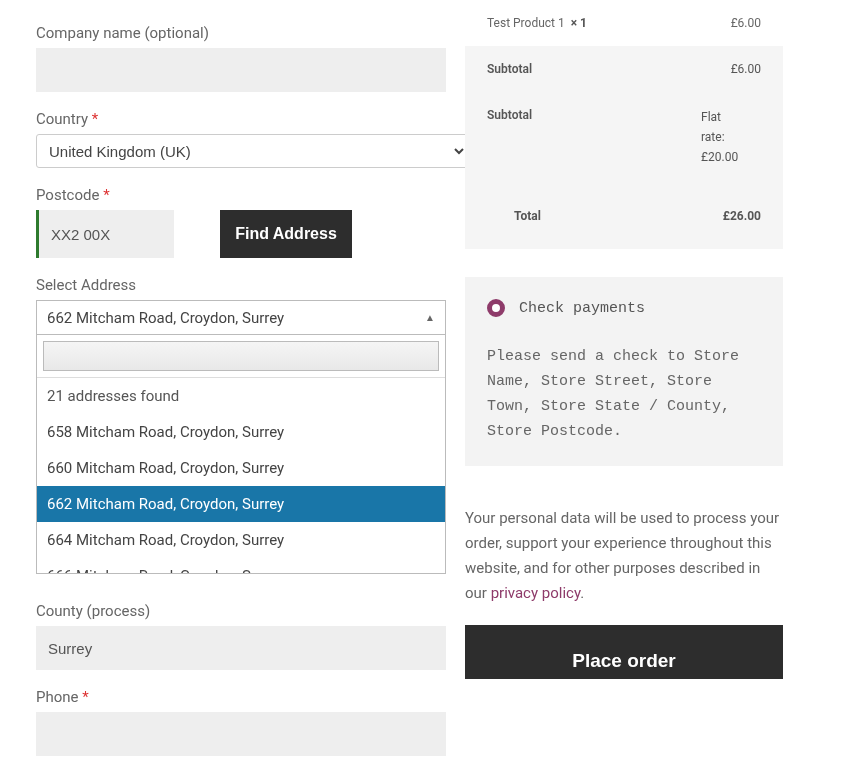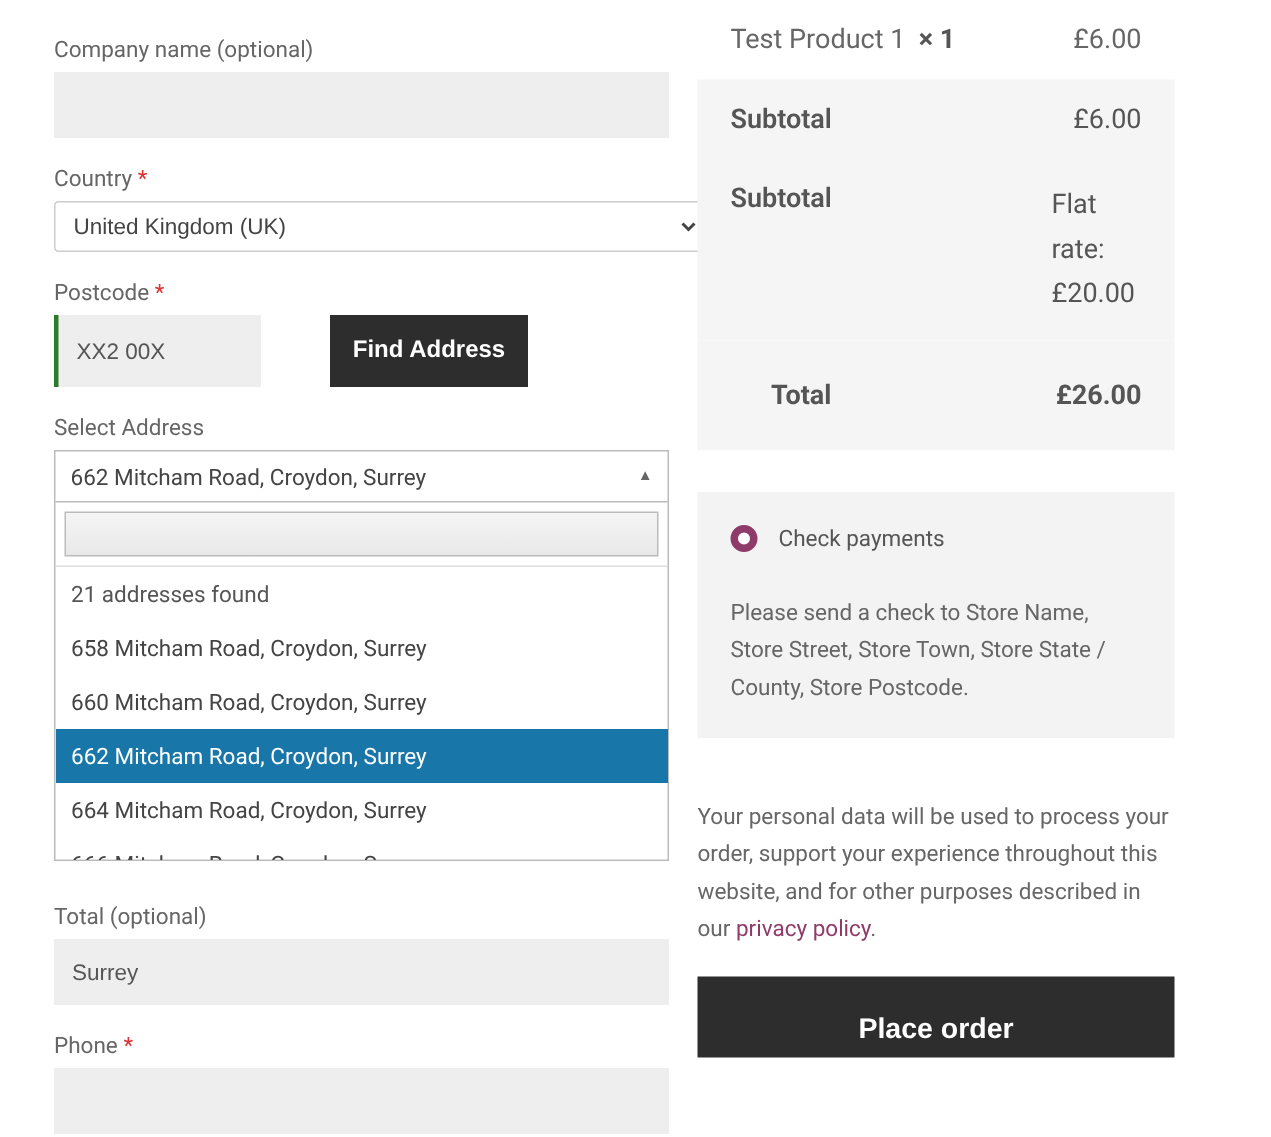--- a/index.html
+++ b/index.html
@@ -56,30 +56,31 @@
   .addr-list {
     height: 195px; overflow-y: scroll; font-size: 15px;
   }
   .addr-list .hdr { padding: 9px 10px; color: #555; }
   .addr-list .opt { padding: 9px 10px; color: #444; cursor: pointer; }
   .addr-list .opt.sel { background: #1976a8; color: #fff; }
   .addr-list .opt.partial { height: 20px; overflow: hidden; }
 
   
   .order-table { width: 318px; }
-  .order-row { display: flex; justify-content: space-between; padding: 16px 22px; color: #666; font-size: 18px; }
+  .order-row { display: flex; justify-content: space-between; padding: 16px 22px; color: #666; font-size: 12px; }
   .order-row.head { background: #f5f5f5; color: #555; font-weight: 400; }
   .order-row .title { font-weight: 600; color: #555; }
   .order-row.total .title, .order-row.total .val { font-weight: 700; color: #555; margin-left: 27px; }
   .mult { color: #555; font-weight: 700; }
   .ship-val { text-align: left; line-height: 1.65; width: 60px; }
 
   .pay-box {
     margin-top: 28px; width: 318px; background: #f3f3f3;
     padding: 22px 22px;
+    font-family: Liberation Mono, monospace;
   }
   .pay-radio { display: flex; align-items: center; gap: 14px; }
   .radio-dot {
     width: 18px; height: 18px; border-radius: 50%;
     border: 5px solid #8e3b6a; background: #fff;
   }
   .pay-box .lbl { color: #555; font-size: 15px; }
   .pay-desc { margin-top: 28px; line-height: 1.65; color: #666; font-size: 15px; }
 
   .priv-box { margin-top: 40px; width: 318px; color: #666; line-height: 1.65; font-size: 15px; }
@@ -139,21 +140,21 @@
           <div class="opt">658 Mitcham Road, Croydon, Surrey</div>
           <div class="opt">660 Mitcham Road, Croydon, Surrey</div>
           <div class="opt sel">662 Mitcham Road, Croydon, Surrey</div>
           <div class="opt">664 Mitcham Road, Croydon, Surrey</div>
           <div class="opt partial">666 Mitcham Road, Croydon, Surrey</div>
         </div>
       </div>
     </div>
 
     <div class="field" style="margin-top:28px;">
-      <label>Total (optional)</label>
+      <label>County (process)</label>
       <input type="text" class="big" value="Surrey" style="">
     </div>
 
     <div class="field">
       <label>
         <span>Phone</span> <span class="req">*</span>
       </label>
       <input type="text" class="big" value="" style="">
     </div>
 

